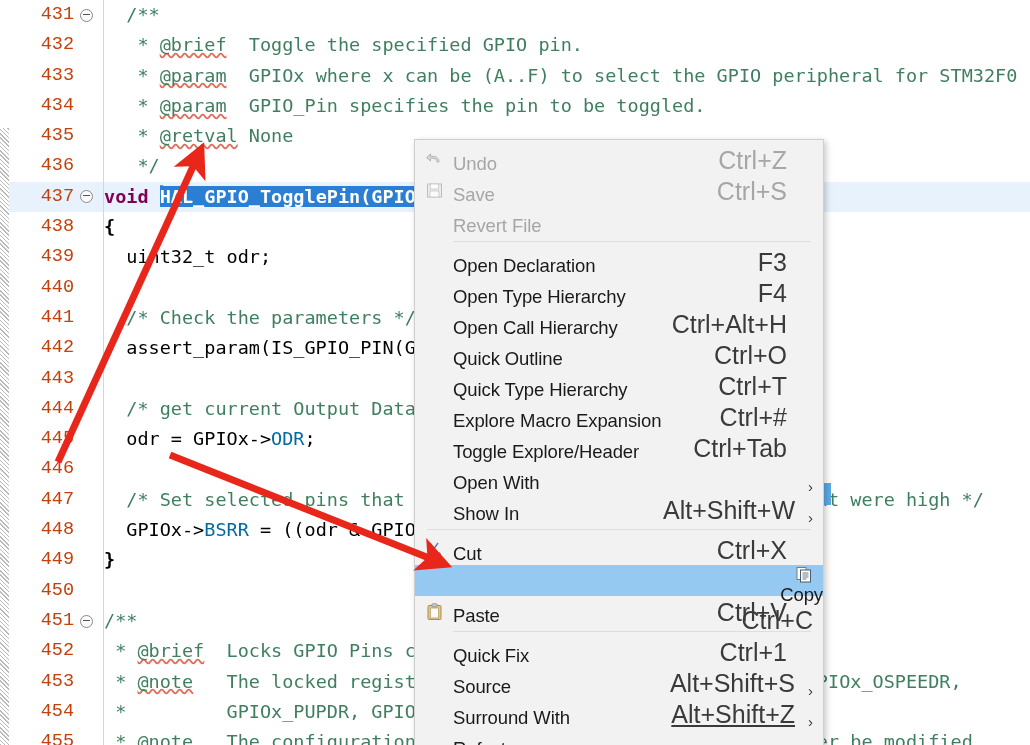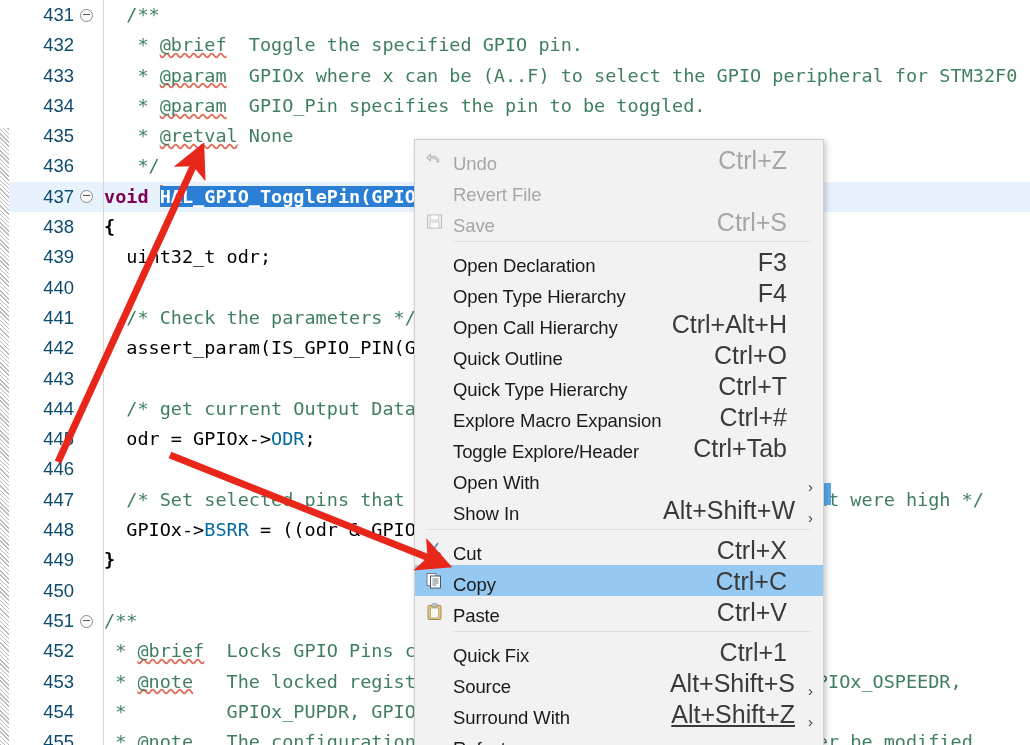--- a/index.html
+++ b/index.html
@@ -44,22 +44,22 @@
     position: absolute;
     left: 0; top: 0;
     width: 104px;
     height: 100%;
     box-sizing: border-box;
   }
   .ln {
     position: absolute;
     right: 30px;
     top: 0;
-    color: #0c4a6e;
-    font-family: Liberation Sans, sans-serif;
+    color: #c2410c;
+    font-family: Liberation Mono, monospace;
     font-size: 18.5px;
     text-align: right;
   }
   .fold {
     position: absolute;
     right: 10px;
     top: 0;
     width: 16px;
     height: 100%;
     display: flex;
@@ -162,20 +162,21 @@
   .menu-item {
     position: relative;
     height: 31px;
     display: flex;
     align-items: flex-end;
     padding-left: 0;
     box-sizing: border-box;
   }
   .menu-item.highlight {
     background: #95c9f2;
+    flex-direction: column;
   }
   .mi-icon {
     width: 38px;
     min-width: 38px;
     height: 31px;
     display: flex;
     align-items: center;
     justify-content: center;
   }
   .mi-label {
@@ -262,35 +263,35 @@
       <span class="mi-icon">
         <svg width="19" height="19" viewBox="0 0 19 19">
           <path d="M14 12 C14 7 9 5.5 5.5 6.6 L5.5 4 L1.5 7.6 L5.5 11 L5.5 8.6 C8.5 7.8 12 8.8 12 12 Z" fill="#d9d9d9" stroke="#b4b4b4" stroke-width="1"></path>
         </svg>
       </span>
       <span class="mi-label">Undo</span>
       <span class="mi-accel">Ctrl+Z</span>
       <span class="mi-arrow empty">›</span>
     </div>
     <div class="menu-item disabled">
-      <span class="mi-icon"></span>
-      <span class="mi-label">Revert File</span>
-      <span class="mi-accel"></span>
-      <span class="mi-arrow empty">›</span>
-    </div>
-    <div class="menu-item disabled">
       <span class="mi-icon">
         <svg width="19" height="19" viewBox="0 0 19 19">
           <rect x="2.5" y="3" width="14" height="13" fill="#ececec" stroke="#bdbdbd" stroke-width="1"></rect>
           <rect x="5.5" y="3" width="8" height="5" fill="#ffffff" stroke="#c6c6c6" stroke-width="0.8"></rect>
           <rect x="5" y="10" width="9" height="6" fill="#fafafa" stroke="#c6c6c6" stroke-width="0.8"></rect>
         </svg>
       </span>
       <span class="mi-label">Save</span>
       <span class="mi-accel">Ctrl+S</span>
+      <span class="mi-arrow empty">›</span>
+    </div>
+    <div class="menu-item disabled">
+      <span class="mi-icon"></span>
+      <span class="mi-label">Revert File</span>
+      <span class="mi-accel"></span>
       <span class="mi-arrow empty">›</span>
     </div>
     <div class="menu-sep"></div>
     <div class="menu-item">
       <span class="mi-icon"></span>
       <span class="mi-label">Open Declaration</span>
       <span class="mi-accel">F3</span>
       <span class="mi-arrow empty">›</span>
     </div>
     <div class="menu-item">

